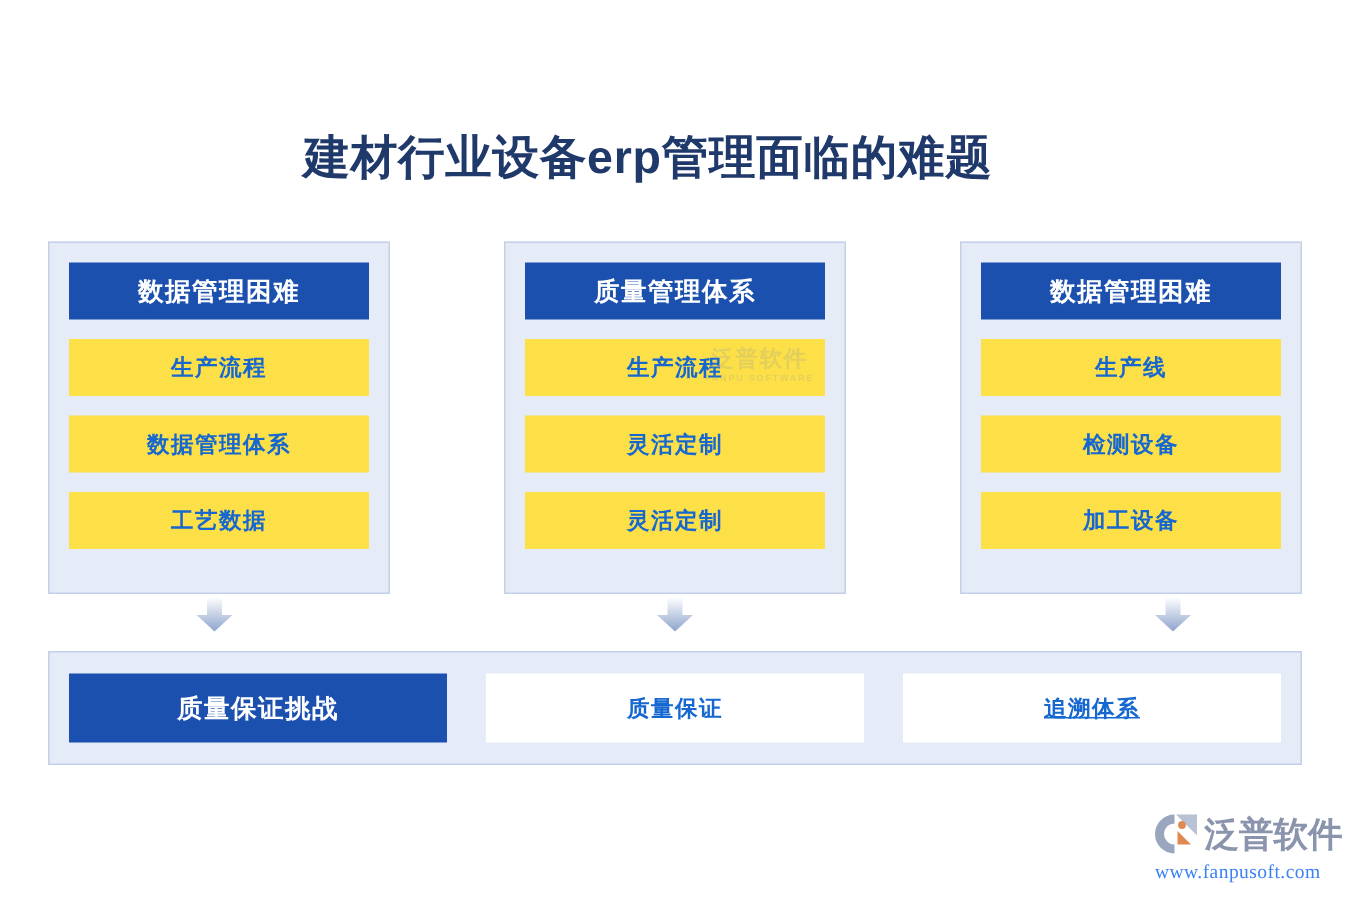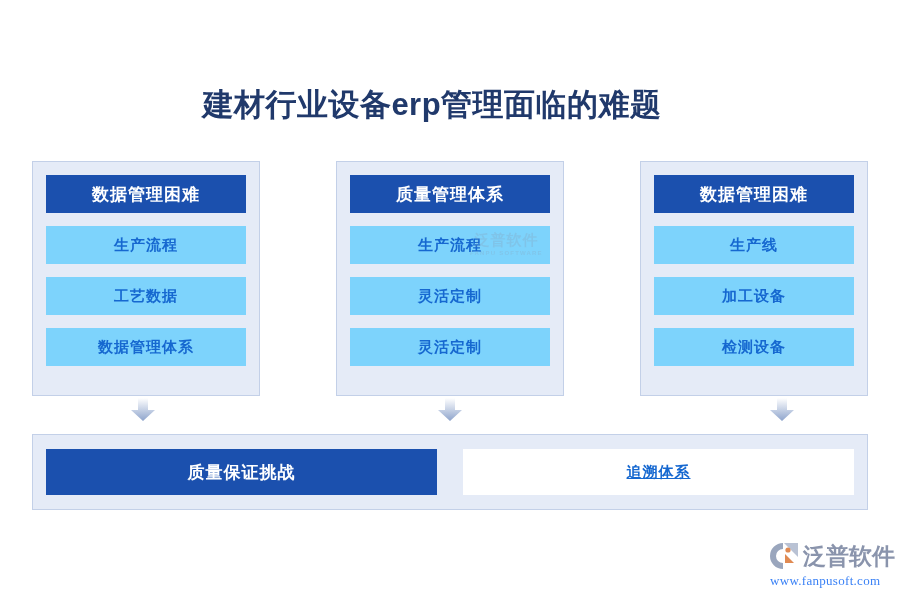--- a/index.html
+++ b/index.html
@@ -58,21 +58,21 @@
     justify-content: center;
     color: #ffffff;
     font-size: 17px;
     font-weight: bold;
     letter-spacing: 1px;
     white-space: nowrap;
   }
   .col-item {
     height: 38px;
     margin-top: 13px;
-    background: #7dd3fc;
+    background: #fde047;
     display: flex;
     align-items: center;
     justify-content: center;
     color: #1668d0;
     font-size: 15px;
     font-weight: bold;
     letter-spacing: 1px;
     white-space: nowrap;
   }
 
@@ -193,36 +193,36 @@
 </head>
 <body>
 
 <div class="page-title">建材行业设备erp管理面临的难题</div>
 
 <div class="columns">
 
   <div class="column-card">
     <div class="col-header">数据管理困难</div>
     <div class="col-item">生产流程</div>
+    <div class="col-item">数据管理体系</div>
     <div class="col-item">工艺数据</div>
-    <div class="col-item">数据管理体系</div>
   </div>
 
   <div class="column-card">
     <div class="col-header">质量管理体系</div>
     <div class="col-item">生产流程</div>
     <div class="col-item">灵活定制</div>
     <div class="col-item">灵活定制</div>
   </div>
 
   <div class="column-card">
     <div class="col-header">数据管理困难</div>
     <div class="col-item">生产线</div>
+    <div class="col-item">检测设备</div>
     <div class="col-item">加工设备</div>
-    <div class="col-item">检测设备</div>
   </div>
 
 </div>
 
 <div class="watermark">
   <div class="wm-cn">泛普软件</div>
   <div class="wm-en">FANPU SOFTWARE</div>
 </div>
 
 <div class="arrow-row">
@@ -256,20 +256,21 @@
           <stop offset="100%" stop-color="#8ea4cc"></stop>
         </linearGradient>
       </defs>
       <polygon points="8,0 18,0 18,12 25,12 13,23 1,12 8,12" fill="url(#ag3)"></polygon>
     </svg>
   </div>
 </div>
 
 <div class="bottom-bar">
   <div class="bottom-cell is-header">质量保证挑战</div>
+  <div class="bottom-cell">质量保证</div>
   <div class="bottom-cell">追溯体系</div>
 </div>
 
 <div class="logo">
   <div class="logo-top">
     <div class="logo-mark">
       <svg width="34" height="30" viewBox="0 0 34 30">
         <path d="M16 2 L30 2 L30 16 L23 9 Z" fill="#b9c2d4"></path>
         <path d="M2 15 A13 13 0 0 0 15 28 L15 22 A7 7 0 0 1 8 15 A7 7 0 0 1 15 8 L15 2 A13 13 0 0 0 2 15 Z" fill="#9aa6bd"></path>
         <path d="M17 13 L26 22 L17 22 Z" fill="#e08a52"></path>

